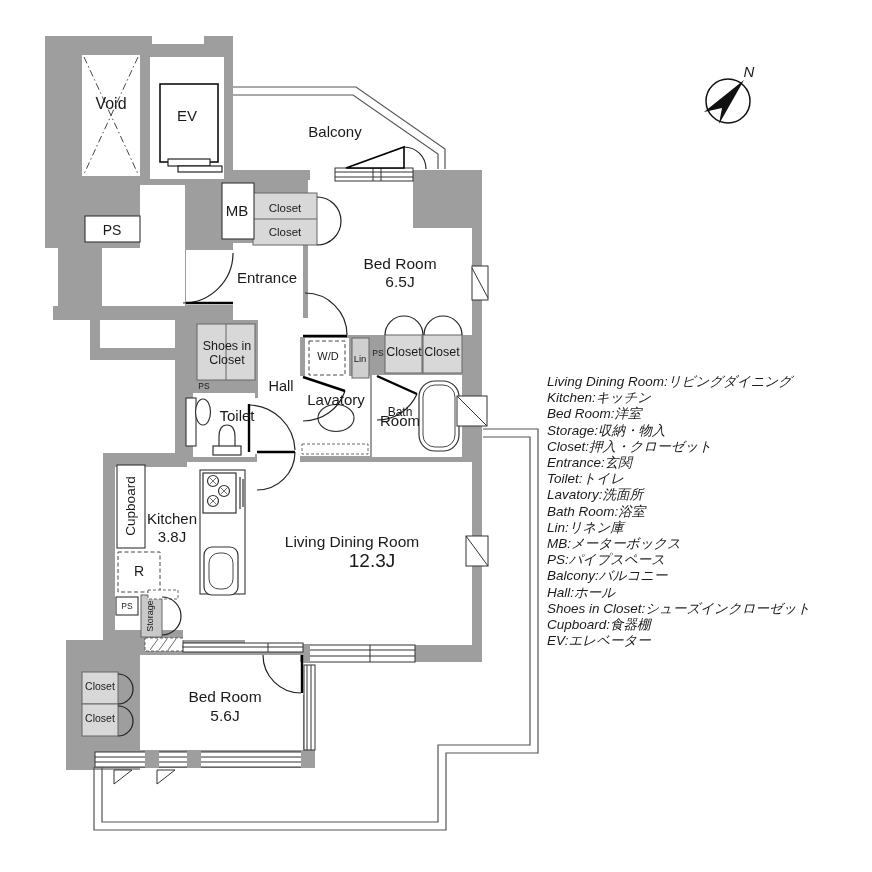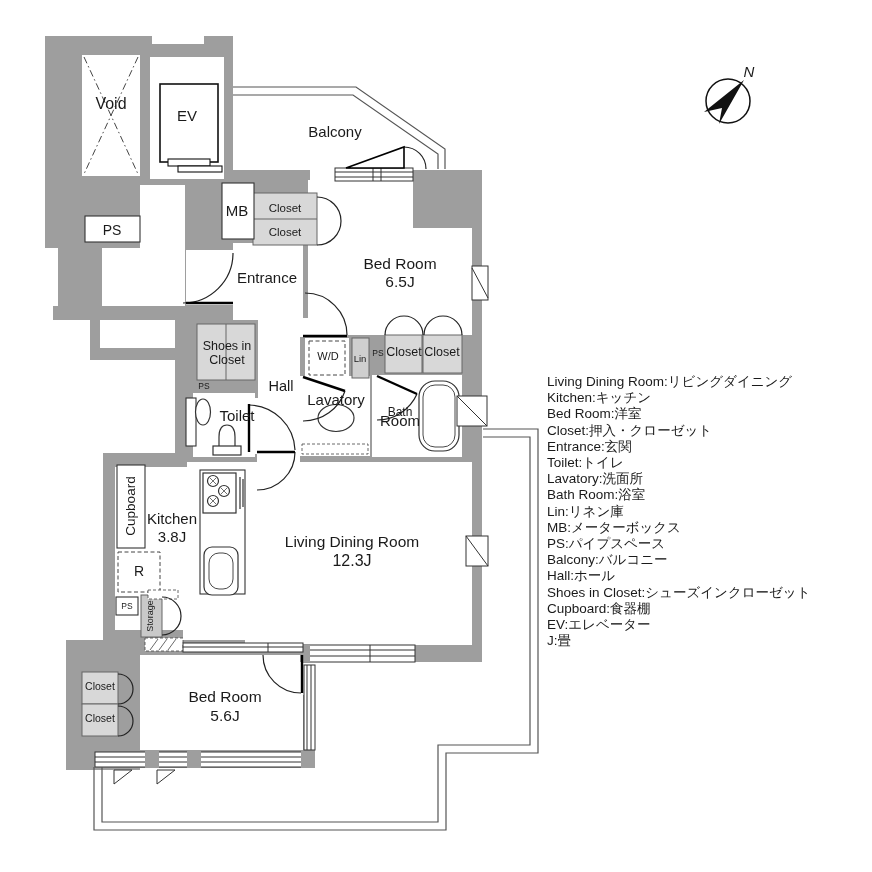--- a/index.html
+++ b/index.html
@@ -4,21 +4,21 @@
 <style>
   html,body{margin:0;padding:0;background:#fff;}
   #canvas{position:relative;width:872px;height:872px;background:#ffffff;overflow:hidden;
           font-family:"Liberation Sans", sans-serif;color:#1a1a1a;}
   #plan-svg{position:absolute;left:0;top:0;}
   .lbl{position:absolute;transform:translate(-50%,-50%);white-space:nowrap;line-height:1.05;
        text-align:center;color:#1a1a1a;}
   .lbl.vert{transform:translate(-50%,-50%) rotate(-90deg);}
   .lbl.italic{font-style:italic;}
   #legend{position:absolute;left:547px;top:374px;font-size:13.5px;line-height:16.2px;
-          text-align:left;white-space:nowrap;}
+          text-align:left;white-space:nowrap;font-style:italic;}
 </style>
 </head>
 <body>
 
 <div id="canvas">
 
 <svg id="plan-svg" width="872" height="872" viewBox="0 0 872 872">
 
   <g fill="#9e9e9e" stroke="none">
     <path d="M45,36 H233 V185 H140 V248 H45 Z"></path>
@@ -219,40 +219,40 @@
   <div class="lbl" style="left:336px;top:400px;font-size:15px">Lavatory</div>
   <div class="lbl" style="left:400px;top:412px;font-size:12px">Bath</div>
   <div class="lbl" style="left:400px;top:421px;font-size:15px">Room</div>
   <div class="lbl vert" style="left:131px;top:506px;font-size:13.5px">Cupboard</div>
   <div class="lbl" style="left:172px;top:519px;font-size:15px">Kitchen</div>
   <div class="lbl" style="left:172px;top:537px;font-size:15px">3.8J</div>
   <div class="lbl" style="left:139px;top:571px;font-size:14px">R</div>
   <div class="lbl" style="left:127px;top:606px;font-size:8.5px">PS</div>
   <div class="lbl vert" style="left:151px;top:616px;font-size:9px">Storage</div>
   <div class="lbl" style="left:352px;top:542px;font-size:15.5px">Living Dining Room</div>
-  <div class="lbl" style="left:352px;top:561px;font-size:16px">12.3J</div>
+  <div class="lbl" style="left:372px;top:561px;font-size:19px">12.3J</div>
   <div class="lbl" style="left:225px;top:697px;font-size:15.5px">Bed Room</div>
   <div class="lbl" style="left:225px;top:716px;font-size:15.5px">5.6J</div>
   <div class="lbl" style="left:100px;top:687px;font-size:10.5px">Closet</div>
   <div class="lbl" style="left:100px;top:719px;font-size:10.5px">Closet</div>
   <div class="lbl italic" style="left:749px;top:72px;font-size:15px">N</div>
 
   <div id="legend">
     <div>Living Dining Room:リビングダイニング</div>
     <div>Kitchen:キッチン</div>
     <div>Bed Room:洋室</div>
+    <div>Storage:収納・物入</div>
     <div>Closet:押入・クローゼット</div>
     <div>Entrance:玄関</div>
     <div>Toilet:トイレ</div>
     <div>Lavatory:洗面所</div>
     <div>Bath Room:浴室</div>
     <div>Lin:リネン庫</div>
     <div>MB:メーターボックス</div>
     <div>PS:パイプスペース</div>
     <div>Balcony:バルコニー</div>
     <div>Hall:ホール</div>
     <div>Shoes in Closet:シューズインクローゼット</div>
     <div>Cupboard:食器棚</div>
     <div>EV:エレベーター</div>
-    <div>J:畳</div>
   </div>
 
 </div>
 
 </body></html>

